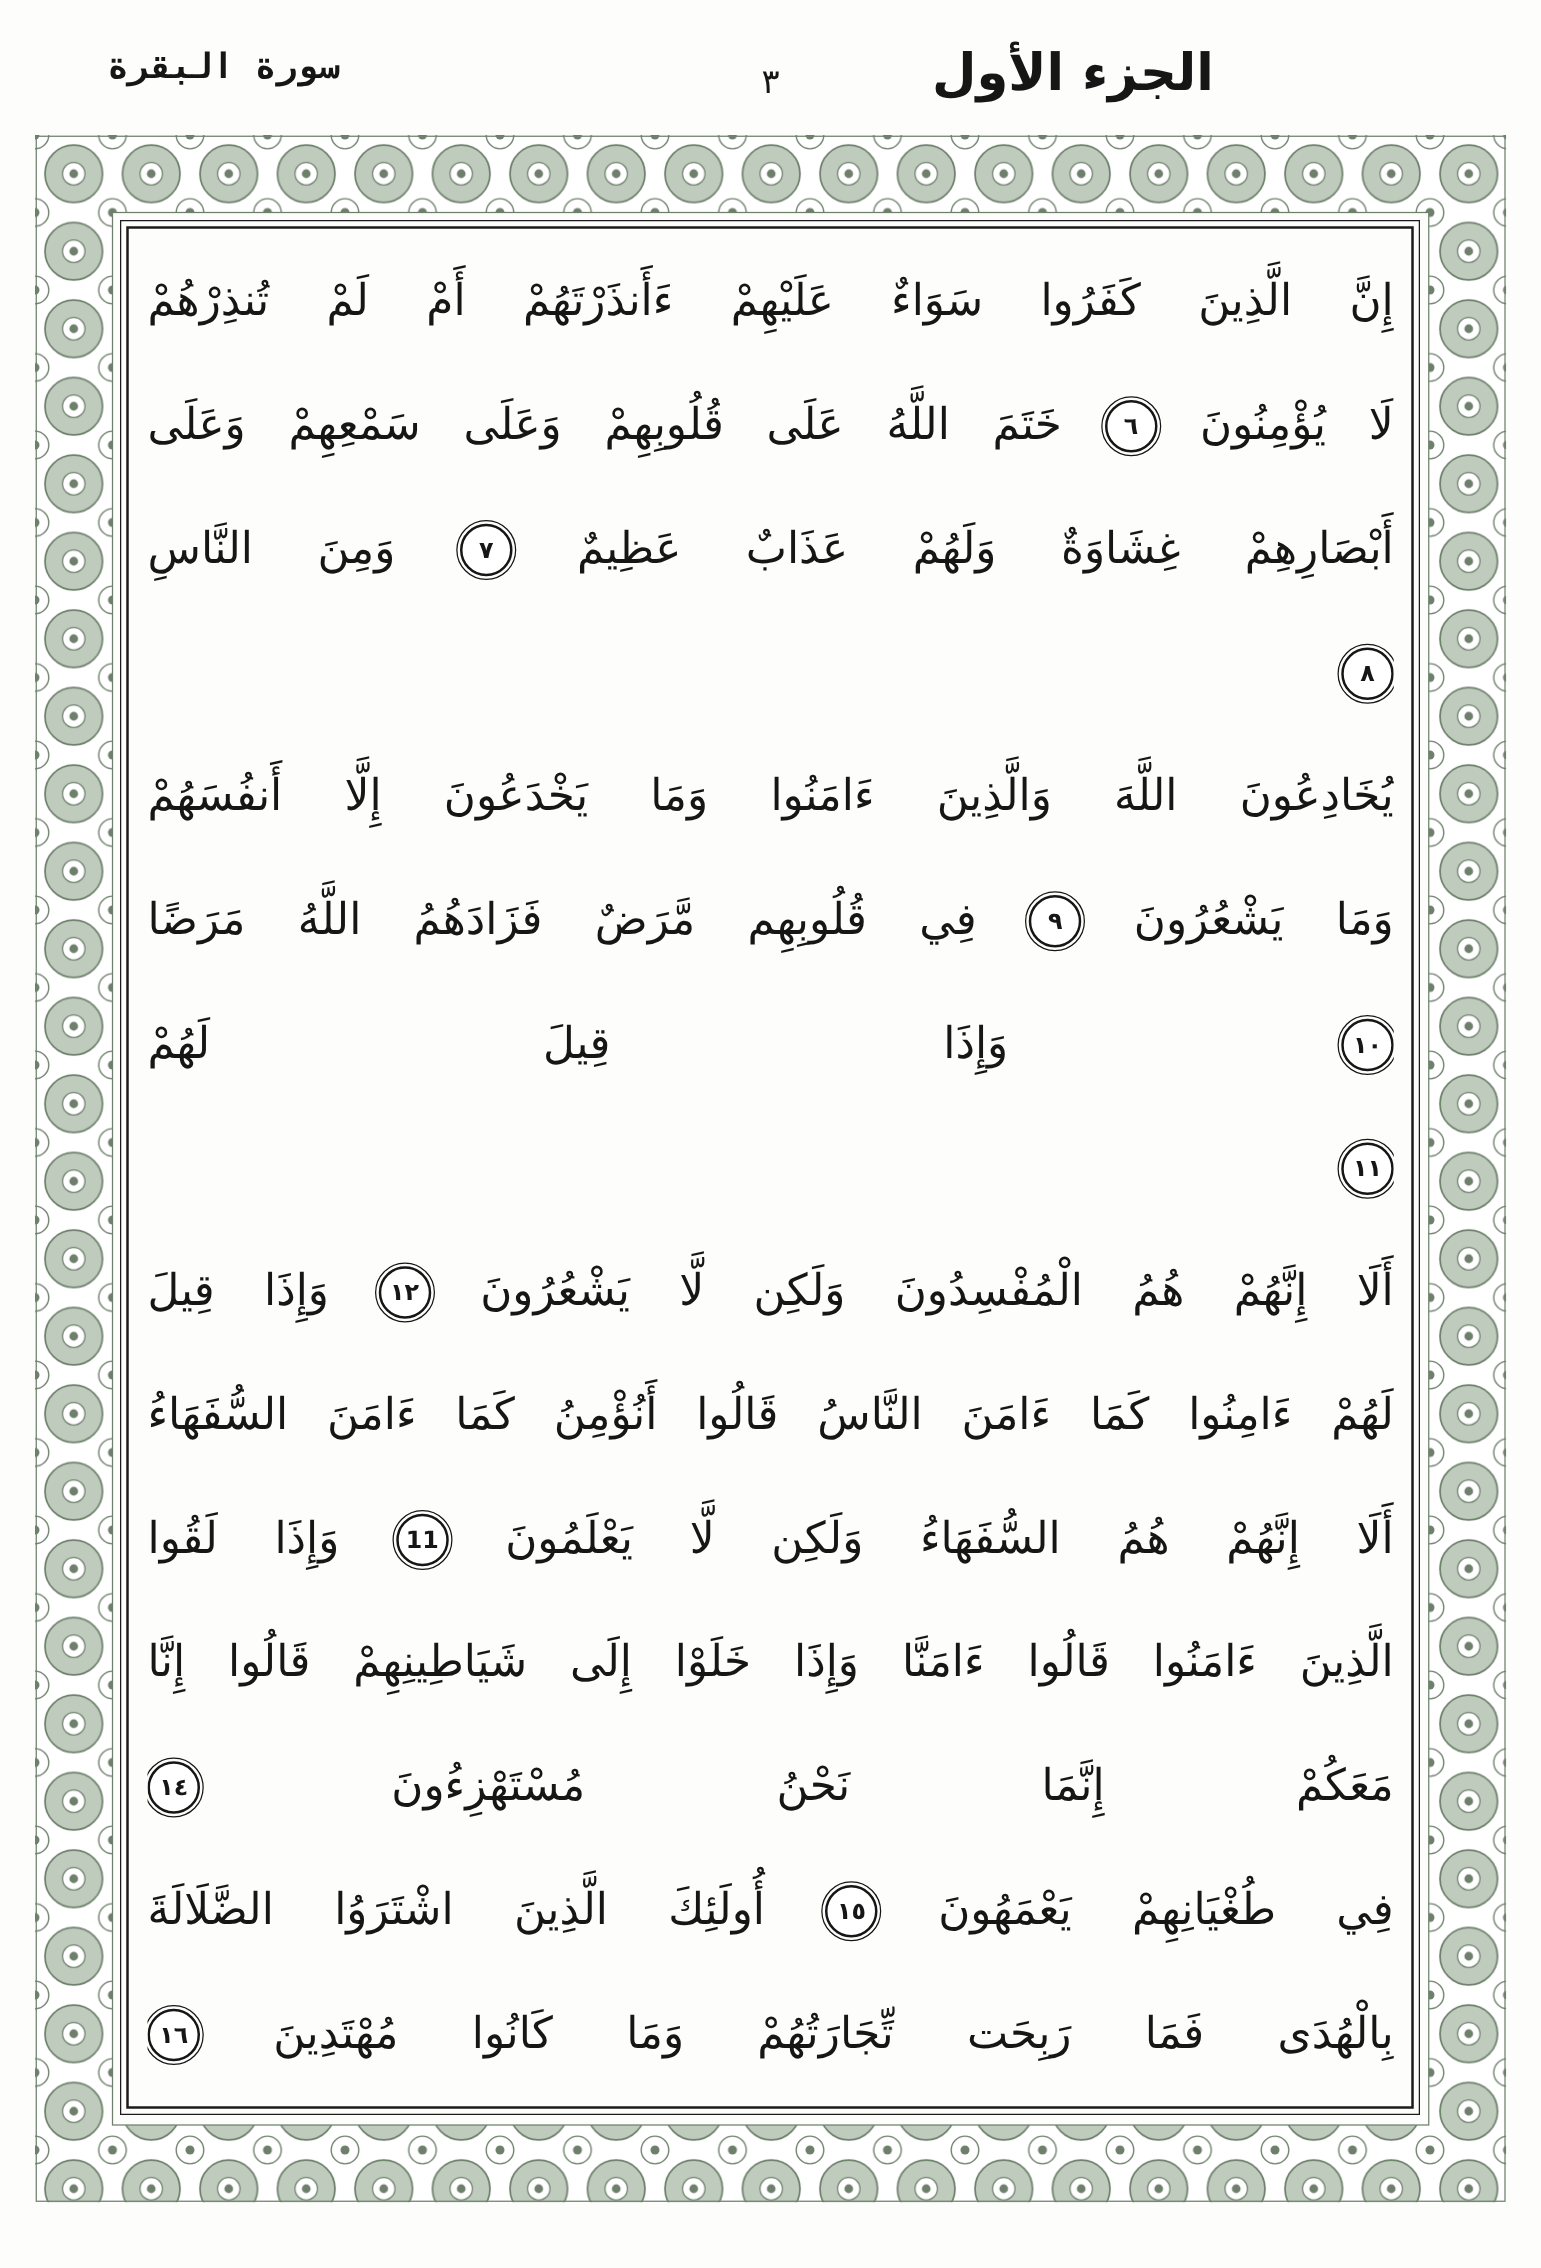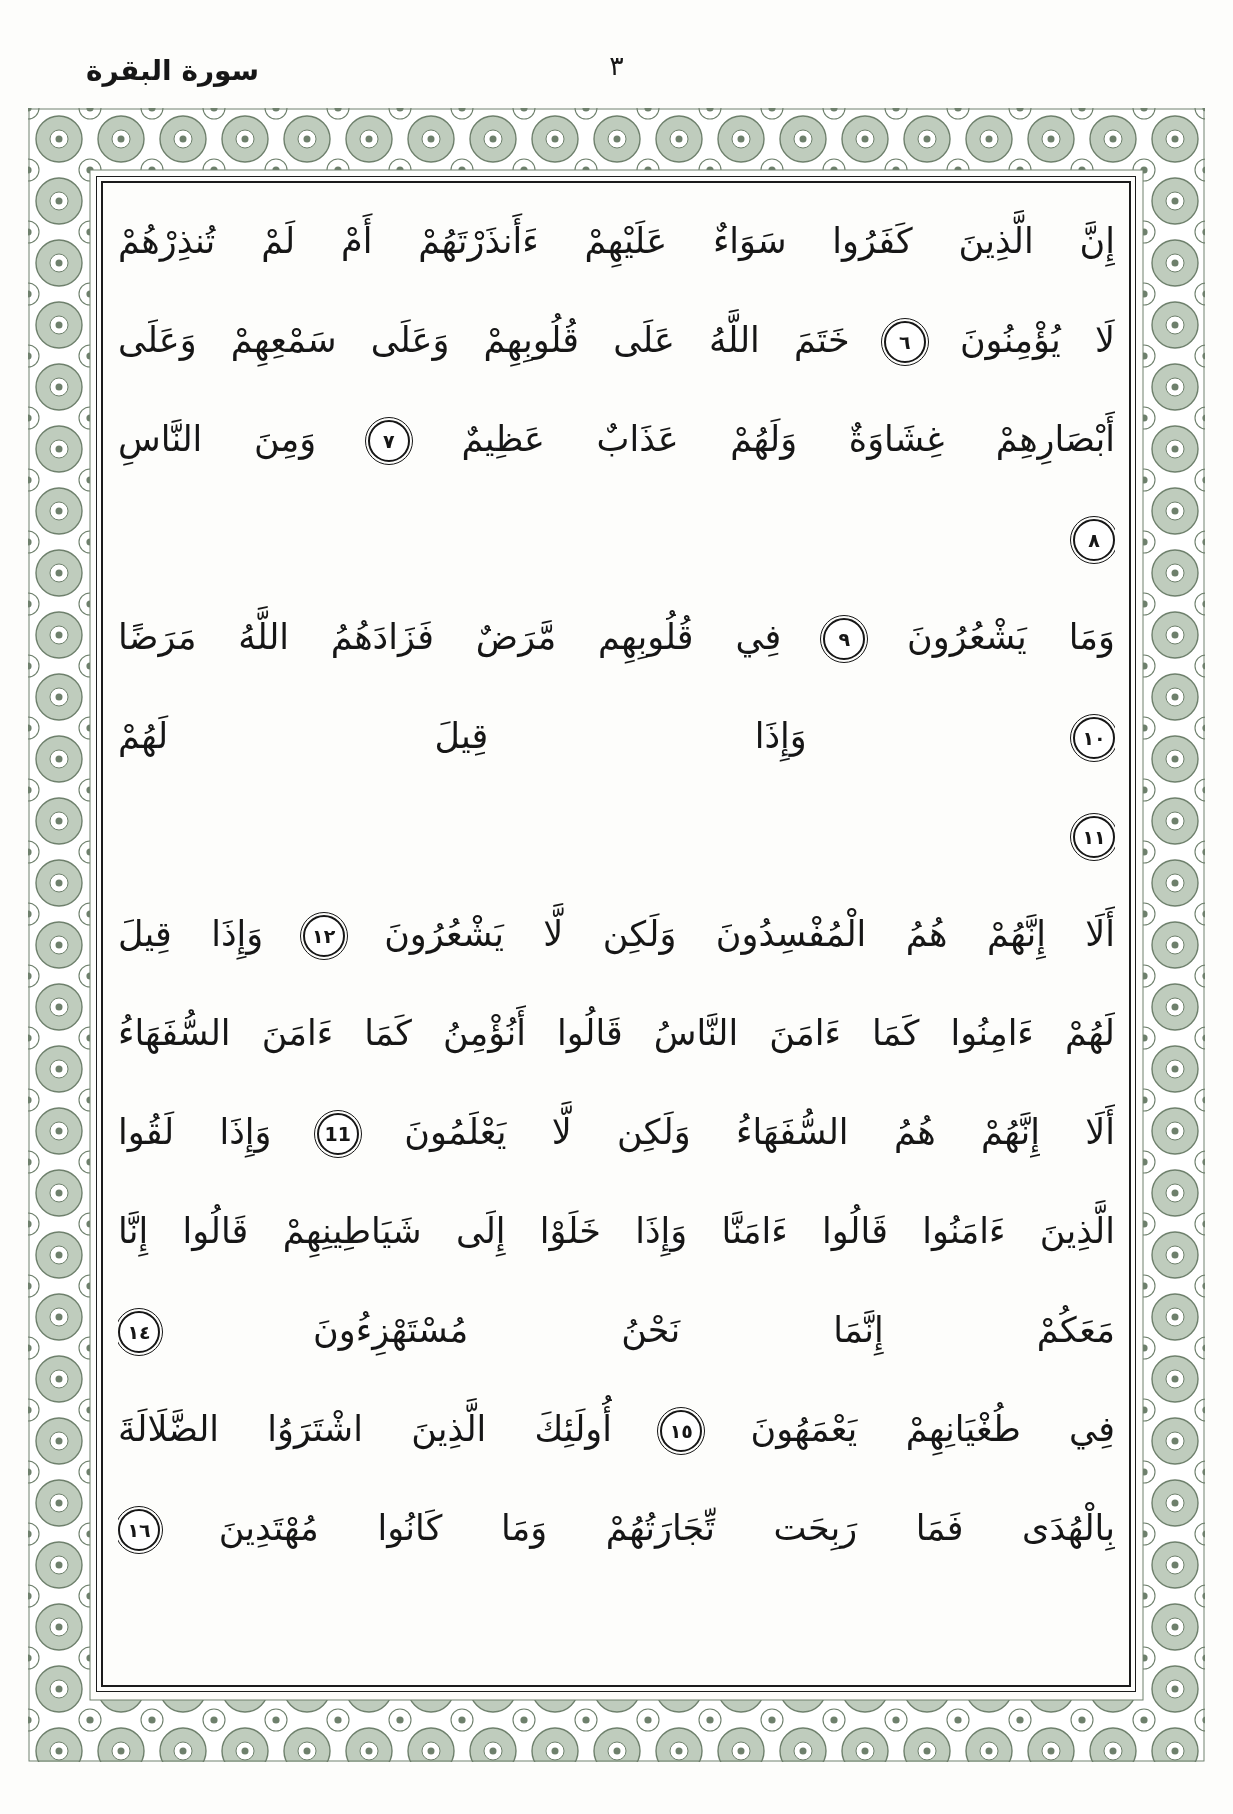--- a/index.html
+++ b/index.html
@@ -16,22 +16,22 @@
     background:var(--paper);
     font-family:"DejaVu Sans",sans-serif;
     color:var(--ink);
     position:relative;
     overflow:hidden;
   }
   .page{position:absolute;inset:0;}
 
   
   .surah-header{
-    position:absolute;top:54px;left:86px;
-    font-size:28px;font-weight:bold;direction:rtl;
+    position:absolute;top:36px;left:86px;
+    font-size:28px;font-weight:bold;direction:rtl;font-family:Liberation Mono, monospace;
   }
   .page-number{
     position:absolute;top:50px;left:0;right:0;
     text-align:center;font-size:27px;
   }
   .juz-header{
     position:absolute;top:34px;right:262px;
     font-size:41px;font-weight:bold;direction:rtl;
   }
 
@@ -84,20 +84,21 @@
     font-size:19px;font-weight:bold;line-height:1;
   }
 </style>
 </head>
 <body>
 
 <div class="page">
 
   <div class="surah-header">سورة البقرة</div>
   <div class="page-number">٣</div>
+  <div class="juz-header">الجزء الأول</div>
 
   <svg class="ornament-frame" width="1177" height="1654" viewBox="0 0 1177 1654" aria-hidden="true">
     <defs>
       <pattern id="orn" width="62" height="62" patternUnits="userSpaceOnUse">
         <rect width="62" height="62" class="orn-bg"></rect>
         <circle cx="31" cy="31" r="23" class="orn-big"></circle>
         <circle cx="0" cy="0" r="11" class="orn-corner"></circle>
         <circle cx="62" cy="0" r="11" class="orn-corner"></circle>
         <circle cx="0" cy="62" r="11" class="orn-corner"></circle>
         <circle cx="62" cy="62" r="11" class="orn-corner"></circle>
@@ -120,20 +121,21 @@
       <div class="line"><span>إِنَّ الَّذِينَ كَفَرُوا سَوَاءٌ عَلَيْهِمْ ءَأَنذَرْتَهُمْ أَمْ لَمْ تُنذِرْهُمْ</span></div>
       <div class="line"><span>لَا يُؤْمِنُونَ</span> <span class="medallion">
           <span>٦</span>
         </span> <span>خَتَمَ اللَّهُ عَلَى قُلُوبِهِمْ وَعَلَى سَمْعِهِمْ وَعَلَى</span></div>
       <div class="line"><span>أَبْصَارِهِمْ غِشَاوَةٌ وَلَهُمْ عَذَابٌ عَظِيمٌ</span> <span class="medallion">
           <span>٧</span>
         </span> <span>وَمِنَ النَّاسِ</span></div>
       <div class="line"> <span class="medallion">
           <span>٨</span>
         </span></div>
+      <div class="line"><span>يُخَادِعُونَ اللَّهَ وَالَّذِينَ ءَامَنُوا وَمَا يَخْدَعُونَ إِلَّا أَنفُسَهُمْ</span></div>
       <div class="line"><span>وَمَا يَشْعُرُونَ</span> <span class="medallion">
           <span>٩</span>
         </span> <span>فِي قُلُوبِهِم مَّرَضٌ فَزَادَهُمُ اللَّهُ مَرَضًا</span></div>
       <div class="line"> <span class="medallion">
           <span>١٠</span>
         </span> <span>وَإِذَا قِيلَ لَهُمْ</span></div>
       <div class="line"> <span class="medallion">
           <span>١١</span>
         </span></div>
       <div class="line"><span>أَلَا إِنَّهُمْ هُمُ الْمُفْسِدُونَ وَلَكِن لَّا يَشْعُرُونَ</span> <span class="medallion">

